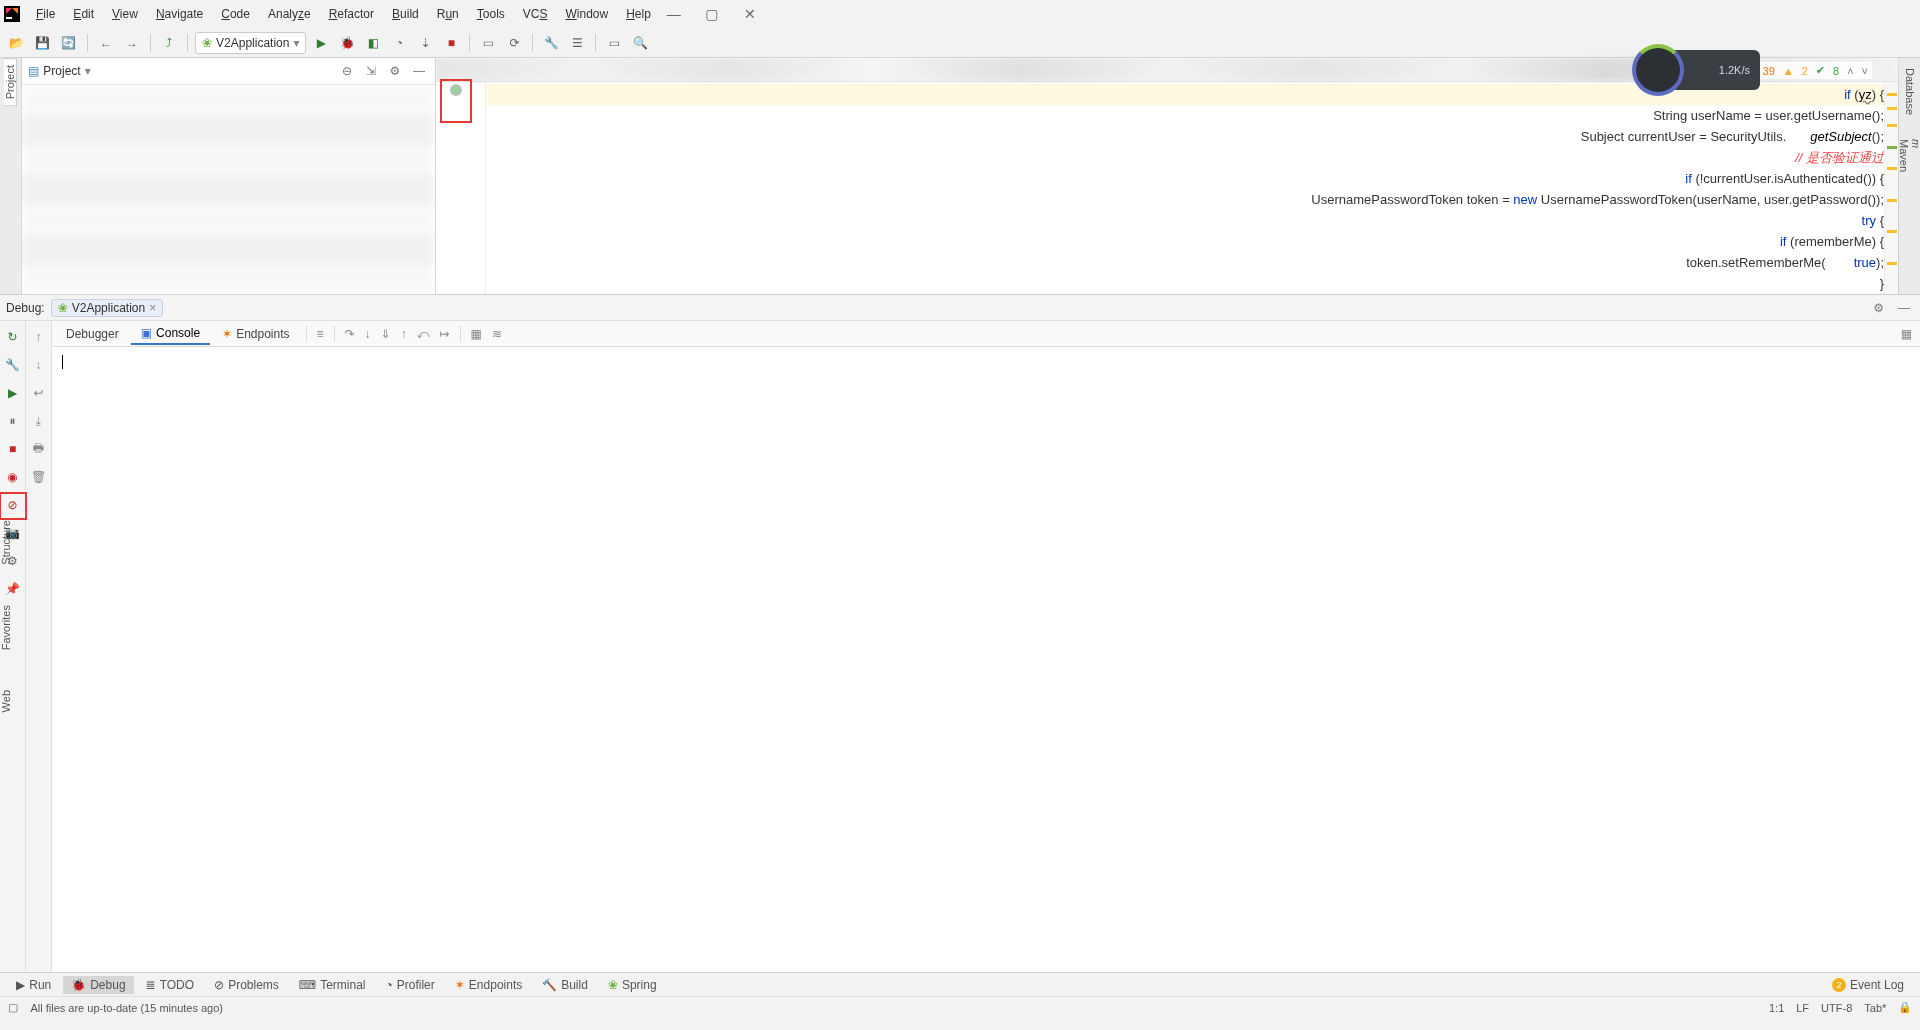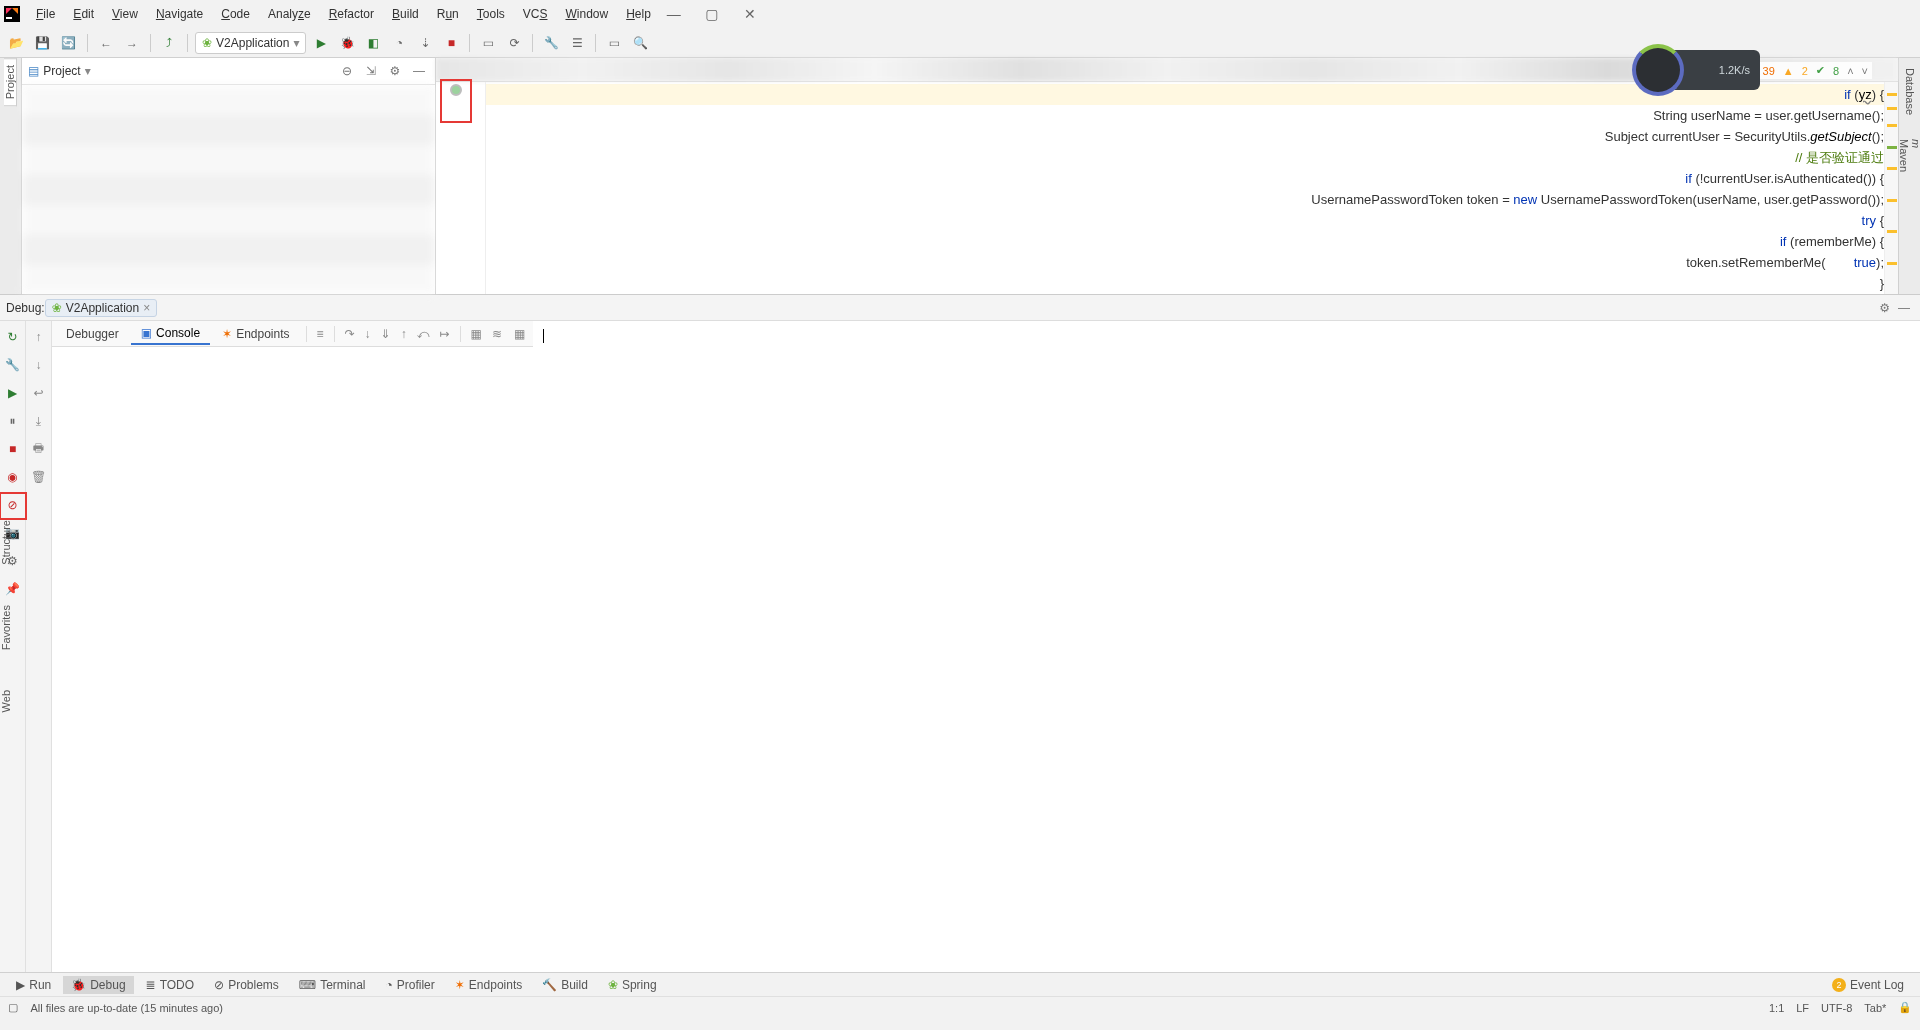--- a/index.html
+++ b/index.html
@@ -49,55 +49,55 @@
 .inspections .typo { color:#43a047; }
 .inspections .navbtn { color:#777; cursor:pointer; }
 .editor .coderow { flex:1; display:flex; font-family: "JetBrains Mono", Consolas, monospace; font-size: 13px; line-height: 21px; }
 .editor .gutter { width: 48px; background:#f7f7f7; color:#999; text-align:right; padding: 2px 6px 0 0; border-right:1px solid #eee; }
 .editor .gutter div { height:21px; }
 .editor .bpgutter { width:50px; position:relative; border-right:1px solid #eee; }
 .editor .bpgutter .bpmark { position:absolute; top:2px; left:14px; width:12px; height:12px; background:#4caf50; border-radius:50%; opacity:.55; border:2px solid #888; }
 .editor .bpgutter .redbox { position:absolute; top:-3px; left:4px; width:32px; height:44px; border:2px solid #e53935; }
 .editor .code { flex:1; padding:2px 0 0 8px; white-space:pre;text-align:right; }
 .editor .code .kw { color:#0033b3; font-weight:500; }
-.editor .code .mth-it { font-style:italic; color:#000; }
-.editor .code .cmt { color:#4d7c0f; }
+.editor .code .mth-it { font-style:italic; color:#000;margin-left:24px; }
+.editor .code .cmt { color:#ef4444; font-style:italic; }
 .editor .code .param { color:#000; text-decoration: underline; text-decoration-style: wavy; text-decoration-color: #808080;}
 .editor .code .kwtrue { color:#0033b3; font-weight:500;margin-left:28px; }
 .editor .code .hl-line { background:#fff8e1; display:block; margin-left:-8px; padding-left:8px;}
 .editor .stripe { width:14px; background:#f7f7f7; border-left:1px solid #eee; position:relative; }
 .editor .stripe .m { position:absolute; left:2px; width:10px; height:3px; }
 .editor .stripe .m.y { background:#fbc02d; }
 .editor .stripe .m.g { background:#7cb342; }
 .right-gutter { width: 22px; background: #ebebeb; border-left:1px solid #d0d0d0; display:flex; flex-direction:column; align-items:center; gap:24px; padding-top:10px; }
 .right-gutter .vtab { writing-mode: vertical-rl; font-size: 11px; color:#555; cursor:pointer; }
 
 
 .debugpanel { border-top:1px solid #ccc; background:#fff; display:flex; flex-direction:column; height: 678px; }
-.debugpanel .dhead { height:26px; display:flex; align-items:center; background:#f4f4f4; border-bottom:1px solid #ddd; padding:0 6px; gap:0;}
+.debugpanel .dhead { height:26px; display:flex; align-items:center; background:#f4f4f4; border-bottom:1px solid #ddd; padding:0 6px; gap:6px;}
 .debugpanel .dhead .dtitle { font-weight:500; }
 .debugpanel .dhead .dtab { display:flex; align-items:center; gap:4px; background:#e8eef5; border:1px solid #c5d3e4; padding:1px 6px; border-radius:3px;}
 .debugpanel .dhead .spring-icon { color:#6db33f; }
 .debugpanel .dhead .closex { color:#888; cursor:pointer; }
 .debugpanel .dhead .spacer { flex:1; }
 .debugpanel .dhead .hbtn { color:#777; cursor:pointer; padding:0 4px; }
 .debugpanel .dbody { flex:1; display:flex; }
 .debugpanel .vtoolbar { width:26px; background:#f4f4f4; border-right:1px solid #e0e0e0; display:flex; flex-direction:column; align-items:center; gap:8px; padding:6px 0; }
 .debugpanel .vtoolbar .vbtn { width:20px; height:20px; display:flex; align-items:center; justify-content:center; color:#666; cursor:pointer; position:relative; }
 .debugpanel .vtoolbar .vbtn.green { color:#2e7d32; }
 .debugpanel .vtoolbar .vbtn.red { color:#c62828; }
 .debugpanel .vtoolbar .vbtn.redbox-highlight::after { content:""; position:absolute; border:2px solid #e53935; left:-4px; top:-3px; width:24px; height:24px; }
 .debugpanel .vtoolbar2 { width:26px; background:#f4f4f4; border-right:1px solid #e0e0e0; display:flex; flex-direction:column; align-items:center; gap:8px; padding:6px 0; }
 .debugpanel .vtoolbar2 .vbtn { width:20px; height:20px; display:flex; align-items:center; justify-content:center; color:#888; cursor:pointer; }
 .debugpanel .tabs { height:26px; display:flex; align-items:center; border-bottom:1px solid #ddd; background:#f9f9f9; gap:2px; padding:0 4px;}
 .debugpanel .tabs .tab { padding:3px 10px; cursor:pointer; color:#444; display:flex; gap:4px; align-items:center; }
 .debugpanel .tabs .tab.active { border-bottom:2px solid #3874d0; color:#000; }
 .debugpanel .tabs .tsep { width:1px; height:16px; background:#ddd; margin:0 4px; }
 .debugpanel .tabs .tbtn { color:#888; padding:0 4px; cursor:pointer; }
-.debugpanel .console { flex:1; display:flex; flex-direction:row; }
+.debugpanel .console { flex:1; display:flex; flex-direction:column; }
 .debugpanel .console-body { flex:1; background:#fff; padding:6px 10px; font-family: monospace; font-size:13px; }
 .debugpanel .console-body .cursor { display:inline-block; width:1px; height:14px; background:#000; vertical-align:middle; }
 
 .left-gutter-low { position:absolute; left:0; top:520px; width:22px; display:flex; flex-direction:column; gap:40px; }
 .left-gutter-low .vtab { writing-mode: vertical-rl; transform: rotate(180deg); font-size:11px; color:#555; cursor:pointer; }
 
 
 .toolwindows { height:24px; background:#f2f2f2; border-top:1px solid #d0d0d0; display:flex; align-items:center; padding:0 8px; gap:4px; }
 .toolwindows .tw { padding:2px 8px; display:flex; gap:4px; align-items:center; color:#555; cursor:pointer; }
 .toolwindows .tw.active { background:#d6d6d6; }

